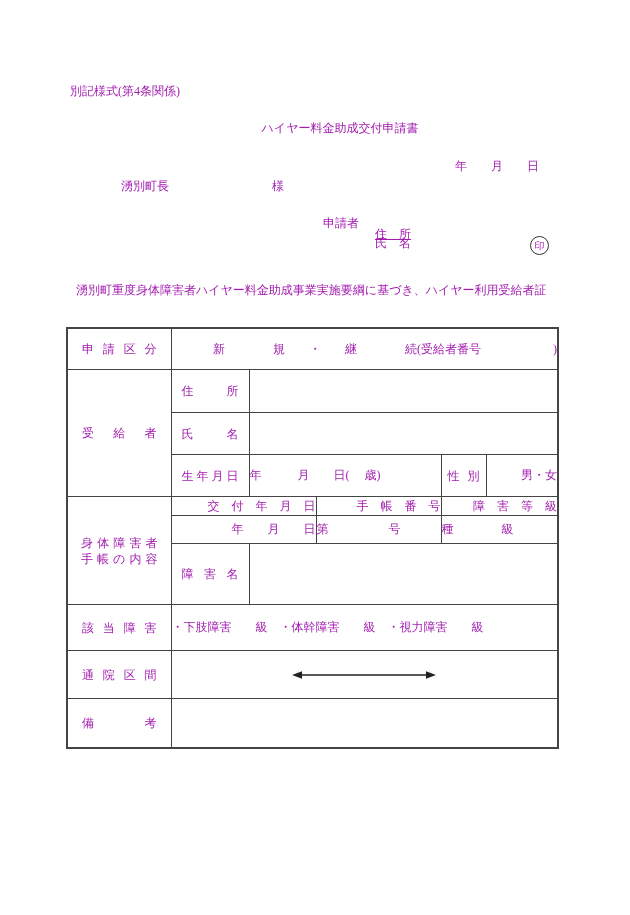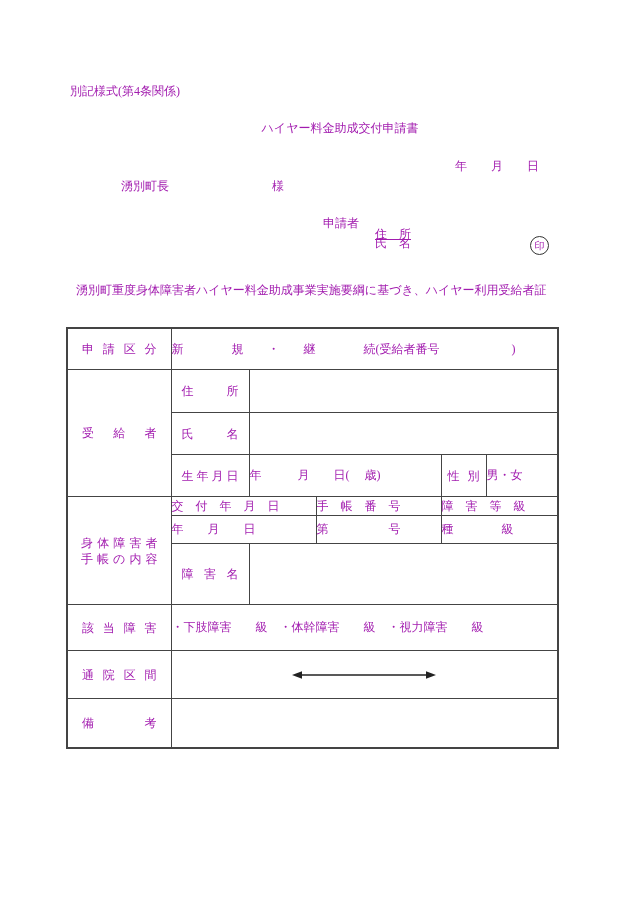--- a/index.html
+++ b/index.html
@@ -41,22 +41,22 @@
   table.form-table{border:2px solid #444;}
   .r1 td{height:40px;} .r2 td{height:42px;} .r3 td{height:41px;}
   .r4 td{height:41px;} .r5 td{height:18px;} .r6 td{height:27px;}
   .r7 td{height:60px;} .r8 td{height:45px;} .r9 td{height:47px;}
   .r10 td{height:48px;}
   .just{display:flex;justify-content:space-between;line-height:16px;}
   .just span{display:block;}
   .j14{padding:0 14px;} .j10{padding:0 10px;} .j6{padding:0 6px;} .j13{padding:0 13px;}
   .two-line{display:block;}
   .val{white-space:pre;}
-  .ctr{text-align:left;}
-  .pl20{padding-left:20px;} .pl53{padding-left:53px;margin-left:19px;} .pl32{padding-left:32px;margin-top:48px;}
+  .ctr{text-align:right;}
+  .pl20{padding-left:20px;text-align:right;} .pl53{padding-left:53px;margin-left:19px;} .pl32{padding-left:32px;margin-top:48px;}
   .pl33{padding-left:33px;margin-left:24px;} .pl10{padding-left:10px;}
   .arrow-wrap{display:flex;justify-content:center;align-items:center;}
 </style>
 </head>
 <body>
 
 <div class="page">
 
   <div class="abs form-number">別記様式(第4条関係)</div>
   <div class="abs title">ハイヤー料金助成交付申請書</div>

